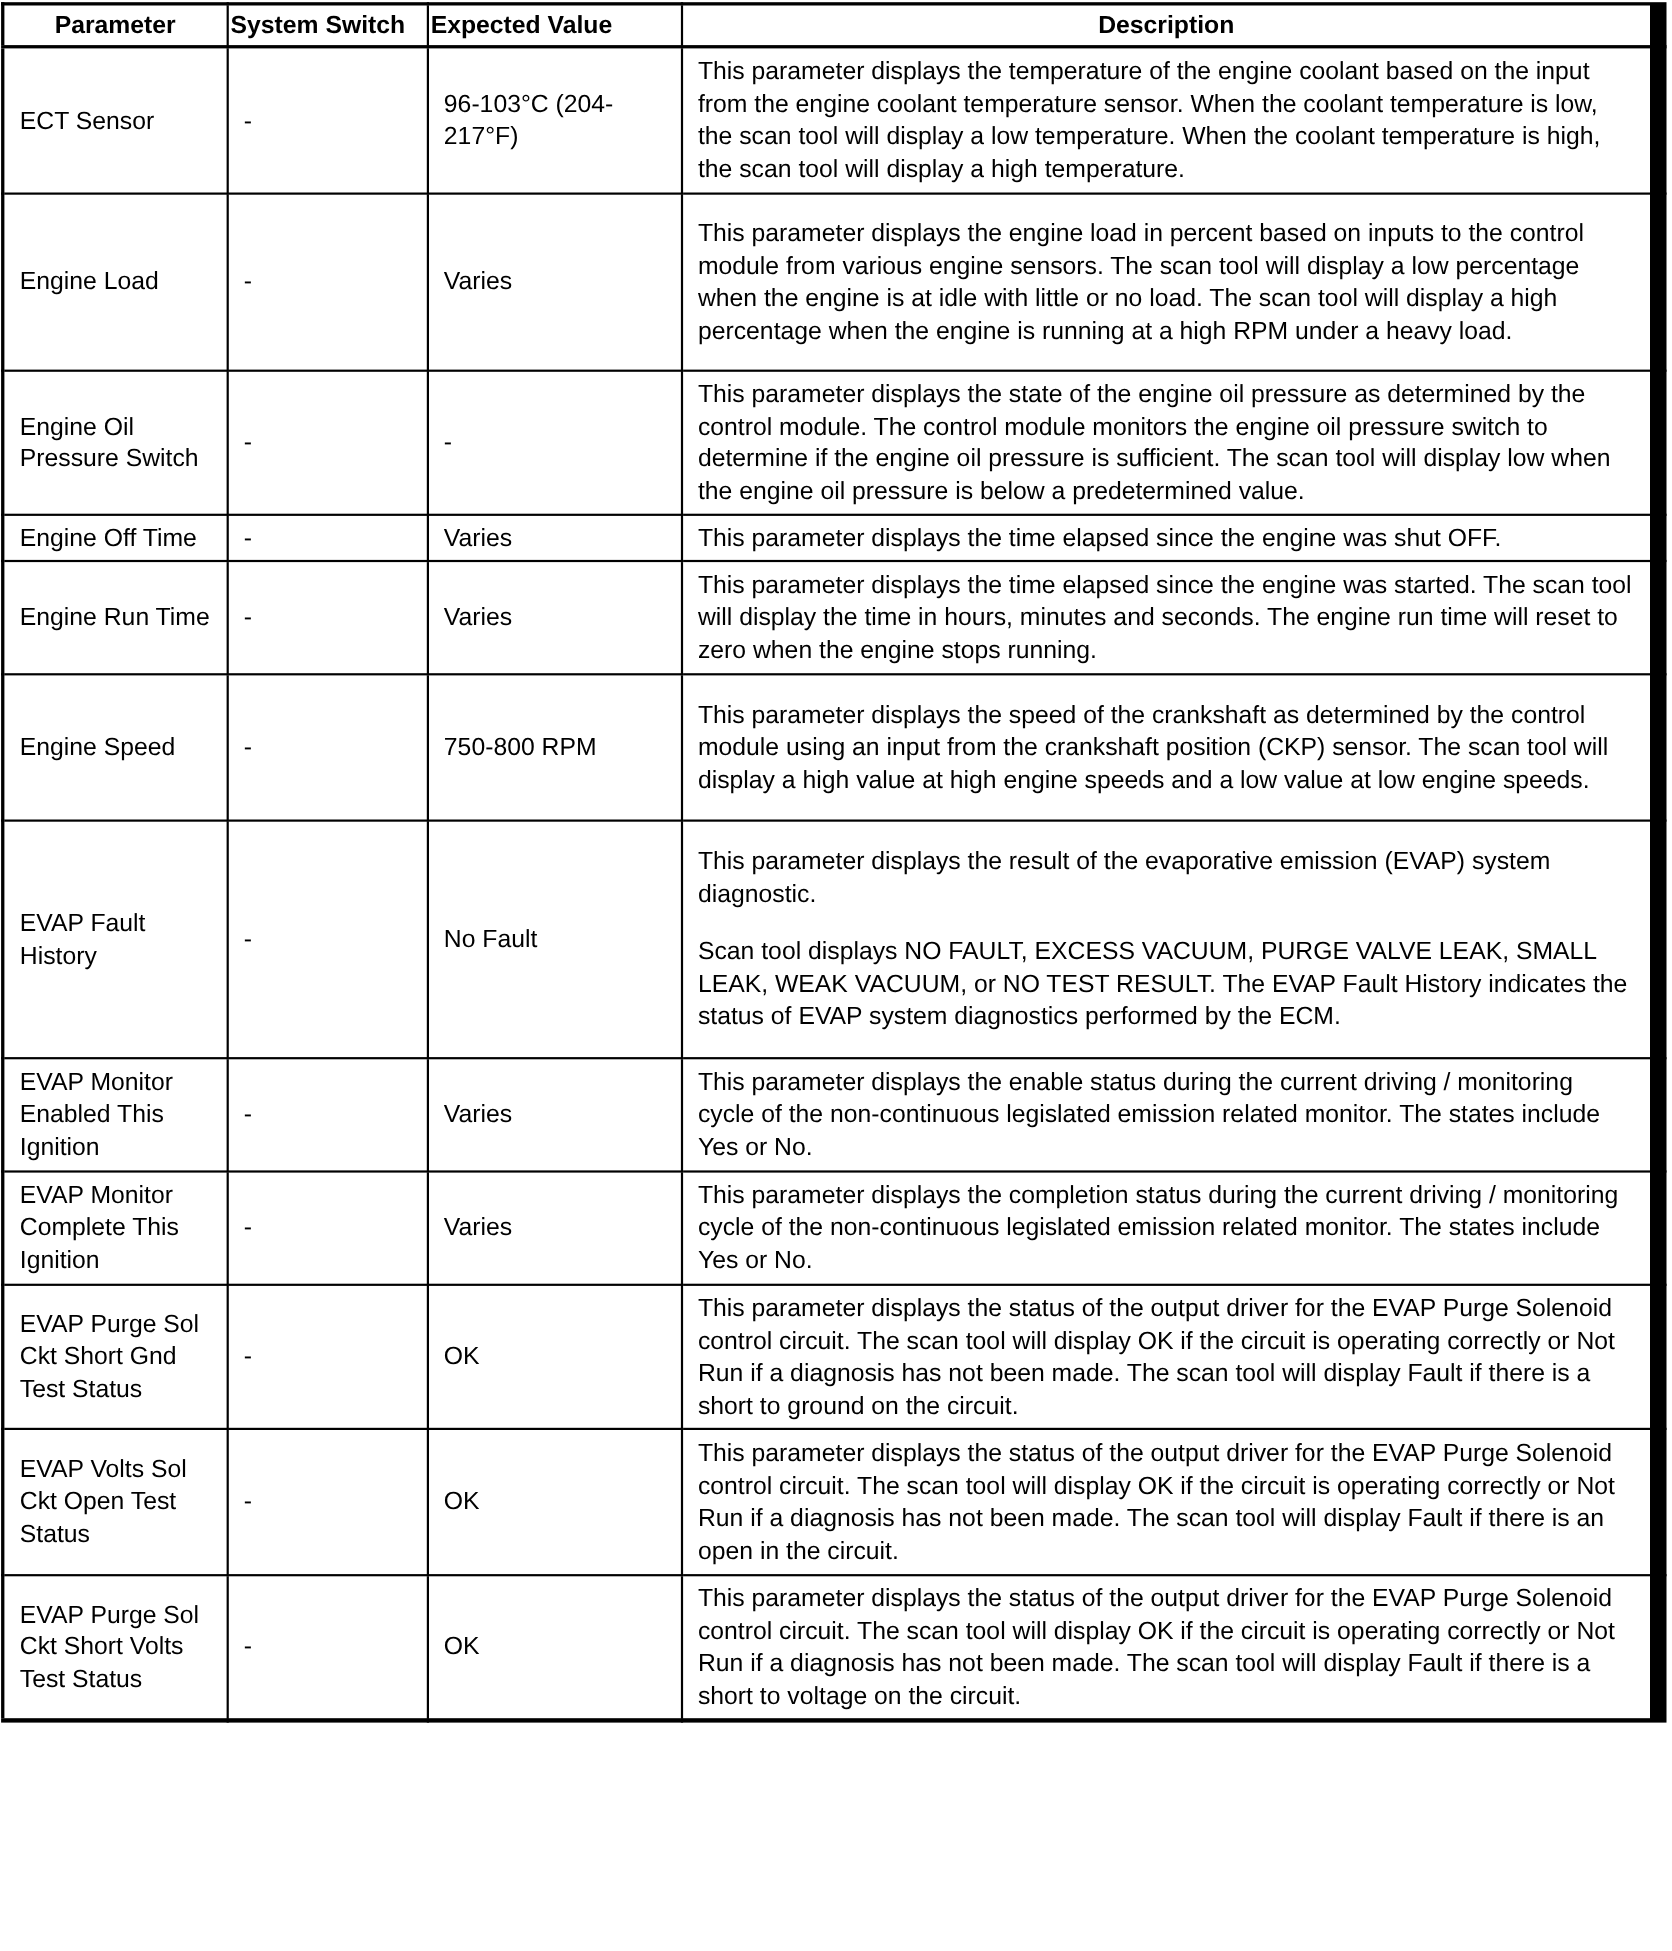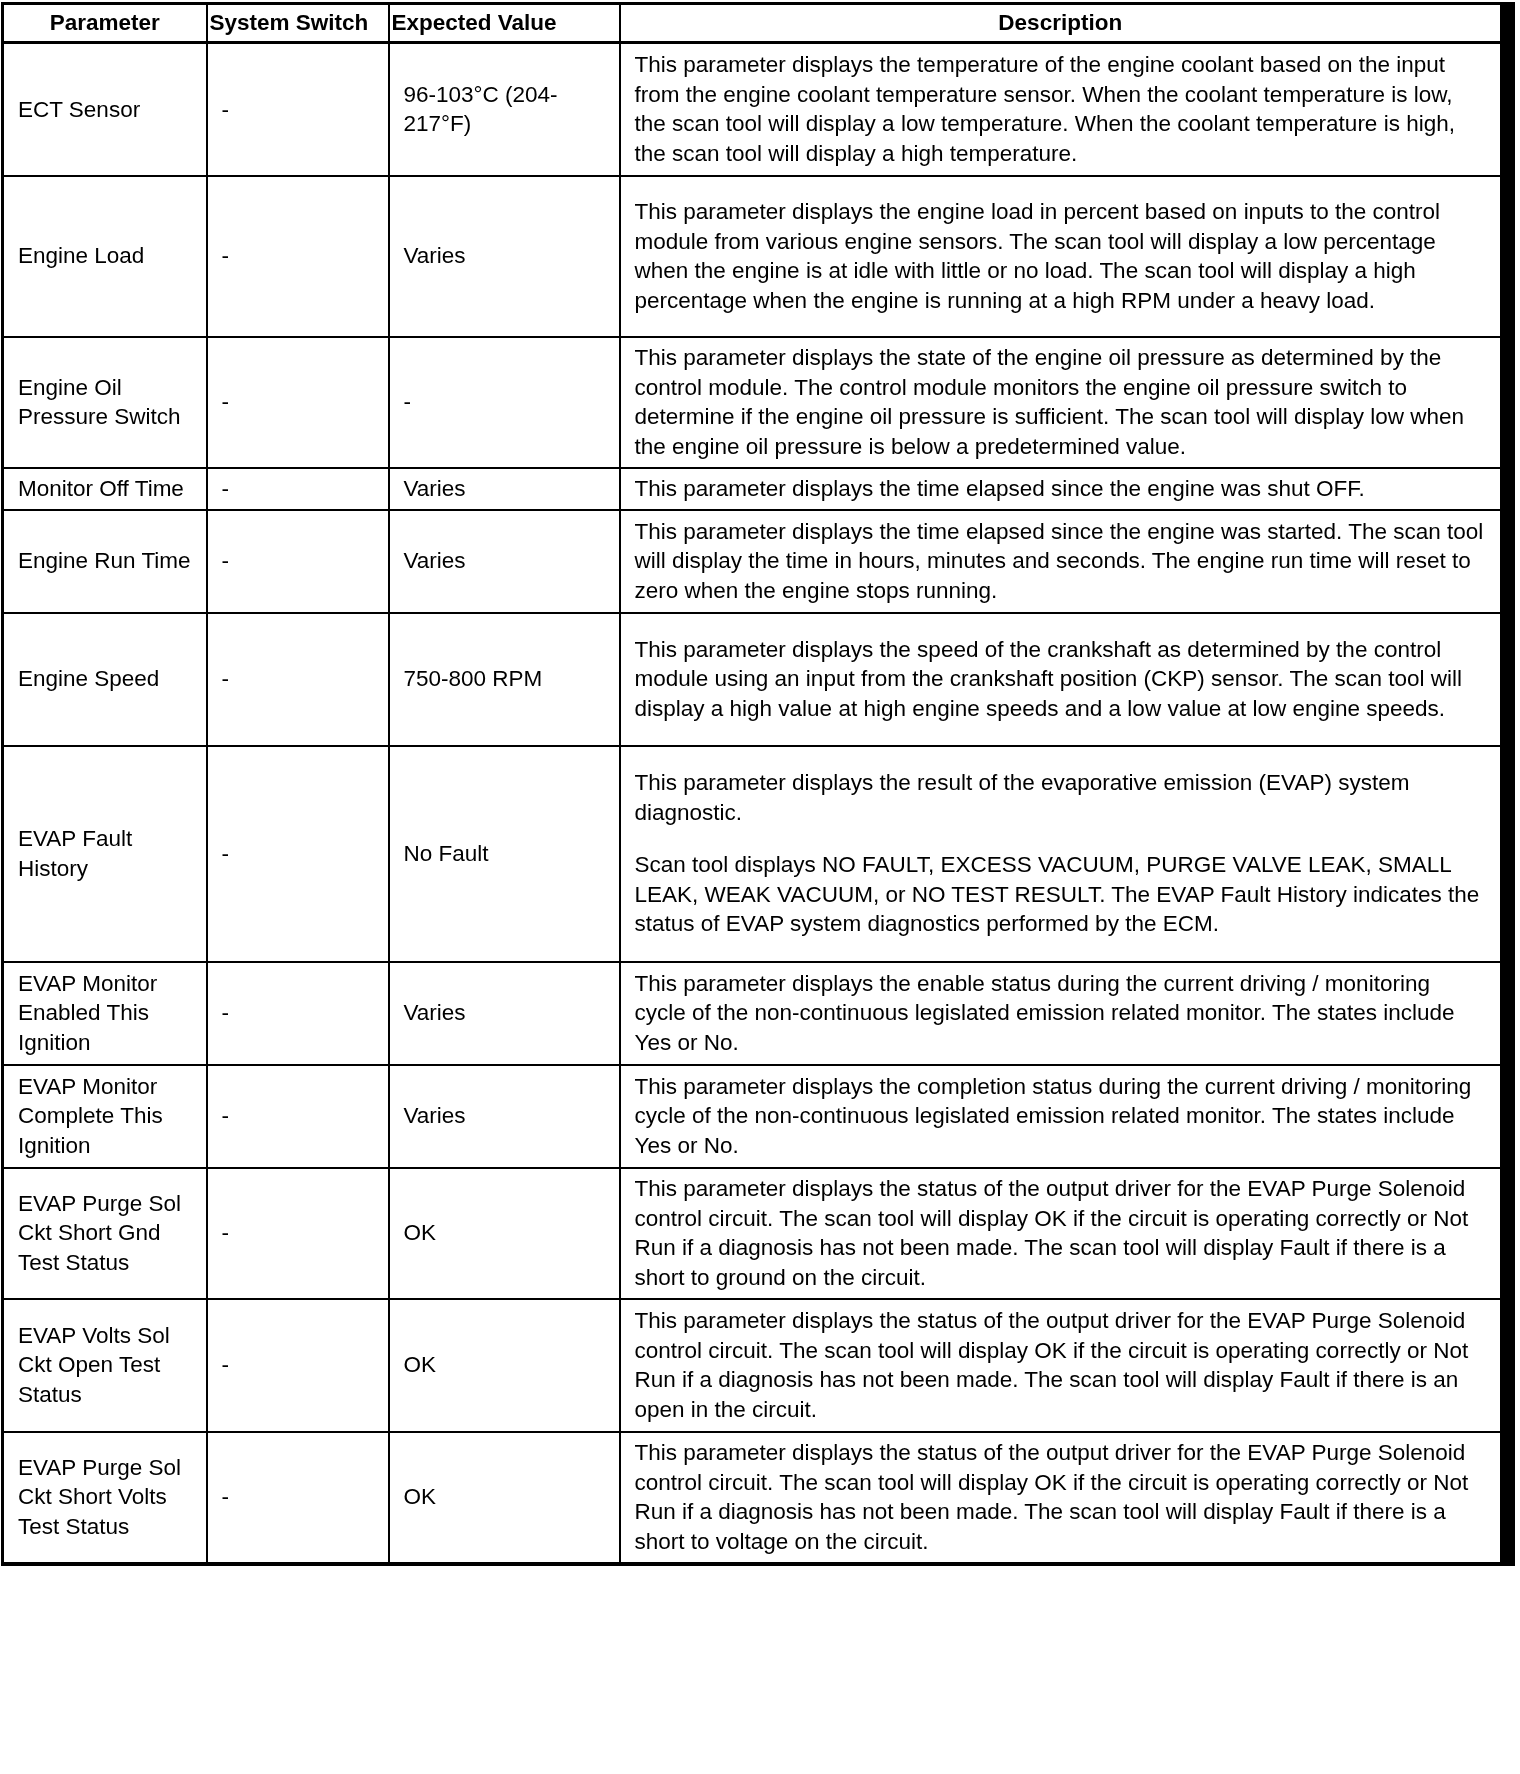--- a/index.html
+++ b/index.html
@@ -78,21 +78,21 @@
       </tr>
       <tr style="height: 131px;">
         <td class="cell-param">Engine Oil Pressure Switch</td>
         <td class="cell-state">-</td>
         <td class="cell-exp">-</td>
         <td class="cell-desc">
           <p class="desc-par">This parameter displays the state of the engine oil pressure as determined by the control module. The control module monitors the engine oil pressure switch to determine if the engine oil pressure is sufficient. The scan tool will display low when the engine oil pressure is below a predetermined value.</p>
         </td>
       </tr>
       <tr style="height: 42px;">
-        <td class="cell-param">Monitor Off Time</td>
+        <td class="cell-param">Engine Off Time</td>
         <td class="cell-state">-</td>
         <td class="cell-exp">Varies</td>
         <td class="cell-desc">
           <p class="desc-par">This parameter displays the time elapsed since the engine was shut OFF.</p>
         </td>
       </tr>
       <tr style="height: 103px;">
         <td class="cell-param">Engine Run Time</td>
         <td class="cell-state">-</td>
         <td class="cell-exp">Varies</td>

